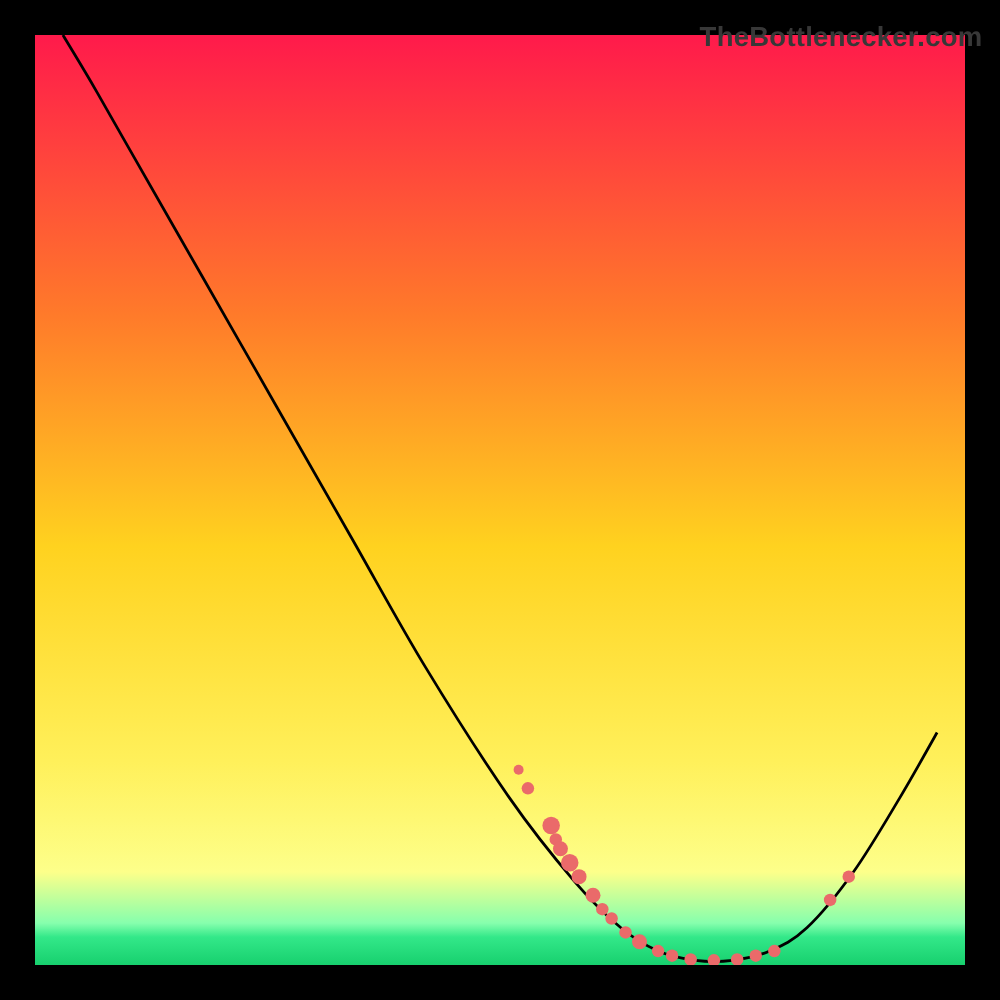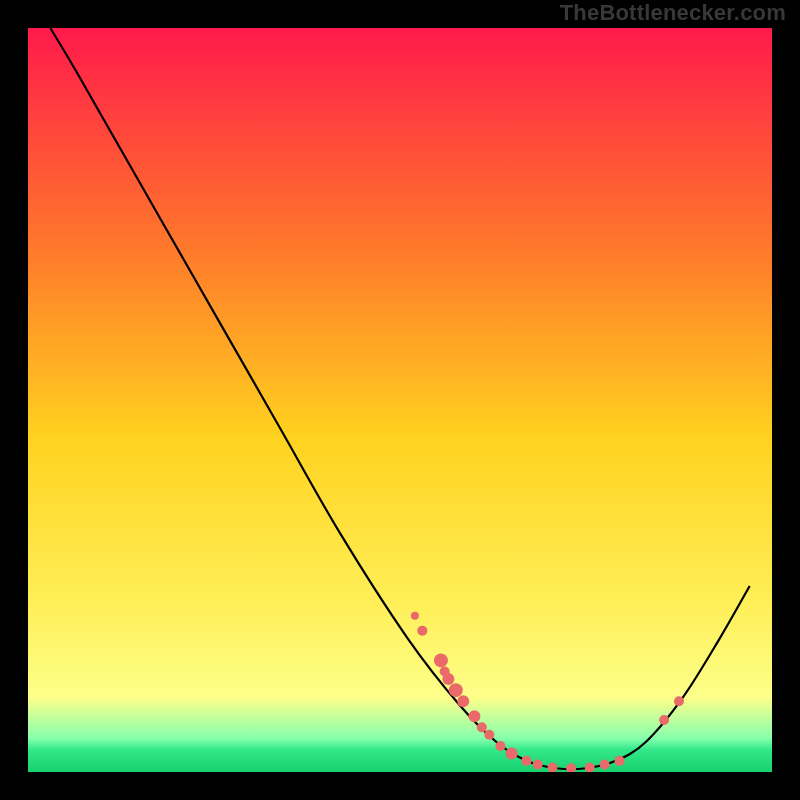--- a/index.html
+++ b/index.html
@@ -12,21 +12,21 @@
     font-family: Arial, Helvetica, sans-serif;
   }
   .frame {
     position: relative;
     width: 800px;
     height: 800px;
     background: #000;
   }
   .watermark {
     position: absolute;
-    top: 0;
+    top: 17px;
     right: 14px;
     color: #383838;
     font-size: 22px;
     font-weight: bold;
     letter-spacing: 0.2px;
     z-index: 10;
   }
   .plot {
     position: absolute;
     top: 28px;

